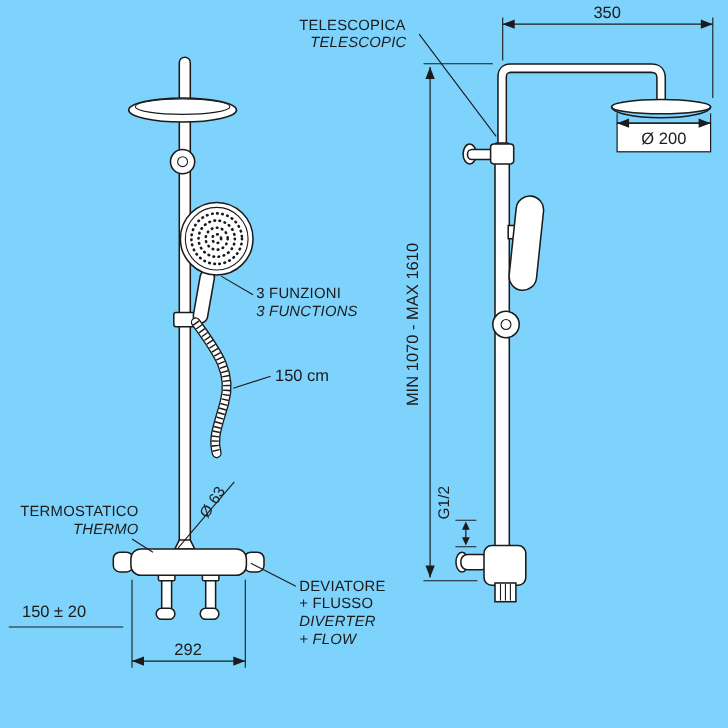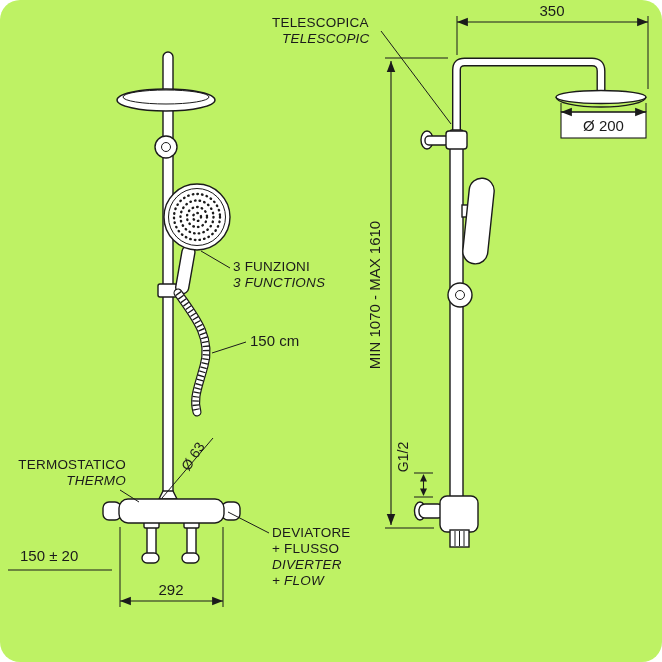--- a/index.html
+++ b/index.html
@@ -1,16 +1,16 @@
 <!DOCTYPE html>
 <html><head>
 <meta charset="utf-8">
 <style>
   html,body{margin:0;padding:0;background:#ffffff;}
-  .stage{width:662px;height:662px;position:relative;background:#bef264;overflow:hidden;border-radius:20px;}
+  .stage{width:662px;height:662px;position:relative;background:#7dd3fc;overflow:hidden;}
   svg{display:block;}
   svg text{font-family:"Liberation Sans","DejaVu Sans",sans-serif;fill:#1b1b1b;}
   .lbl{font-size:13.5px;letter-spacing:.2px;}
   .lbl-i{font-size:13.5px;font-style:italic;letter-spacing:.2px;}
   .num{font-size:15px;}
   .num-s{font-size:14px;}
   .fillw{fill:#ffffff;stroke:#1b1b1b;stroke-width:1.4;}
   .ln{fill:none;stroke:#1b1b1b;stroke-width:1.4;}
   .thin{fill:none;stroke:#1b1b1b;stroke-width:1;}
   .dim{fill:none;stroke:#1b1b1b;stroke-width:1.1;}

